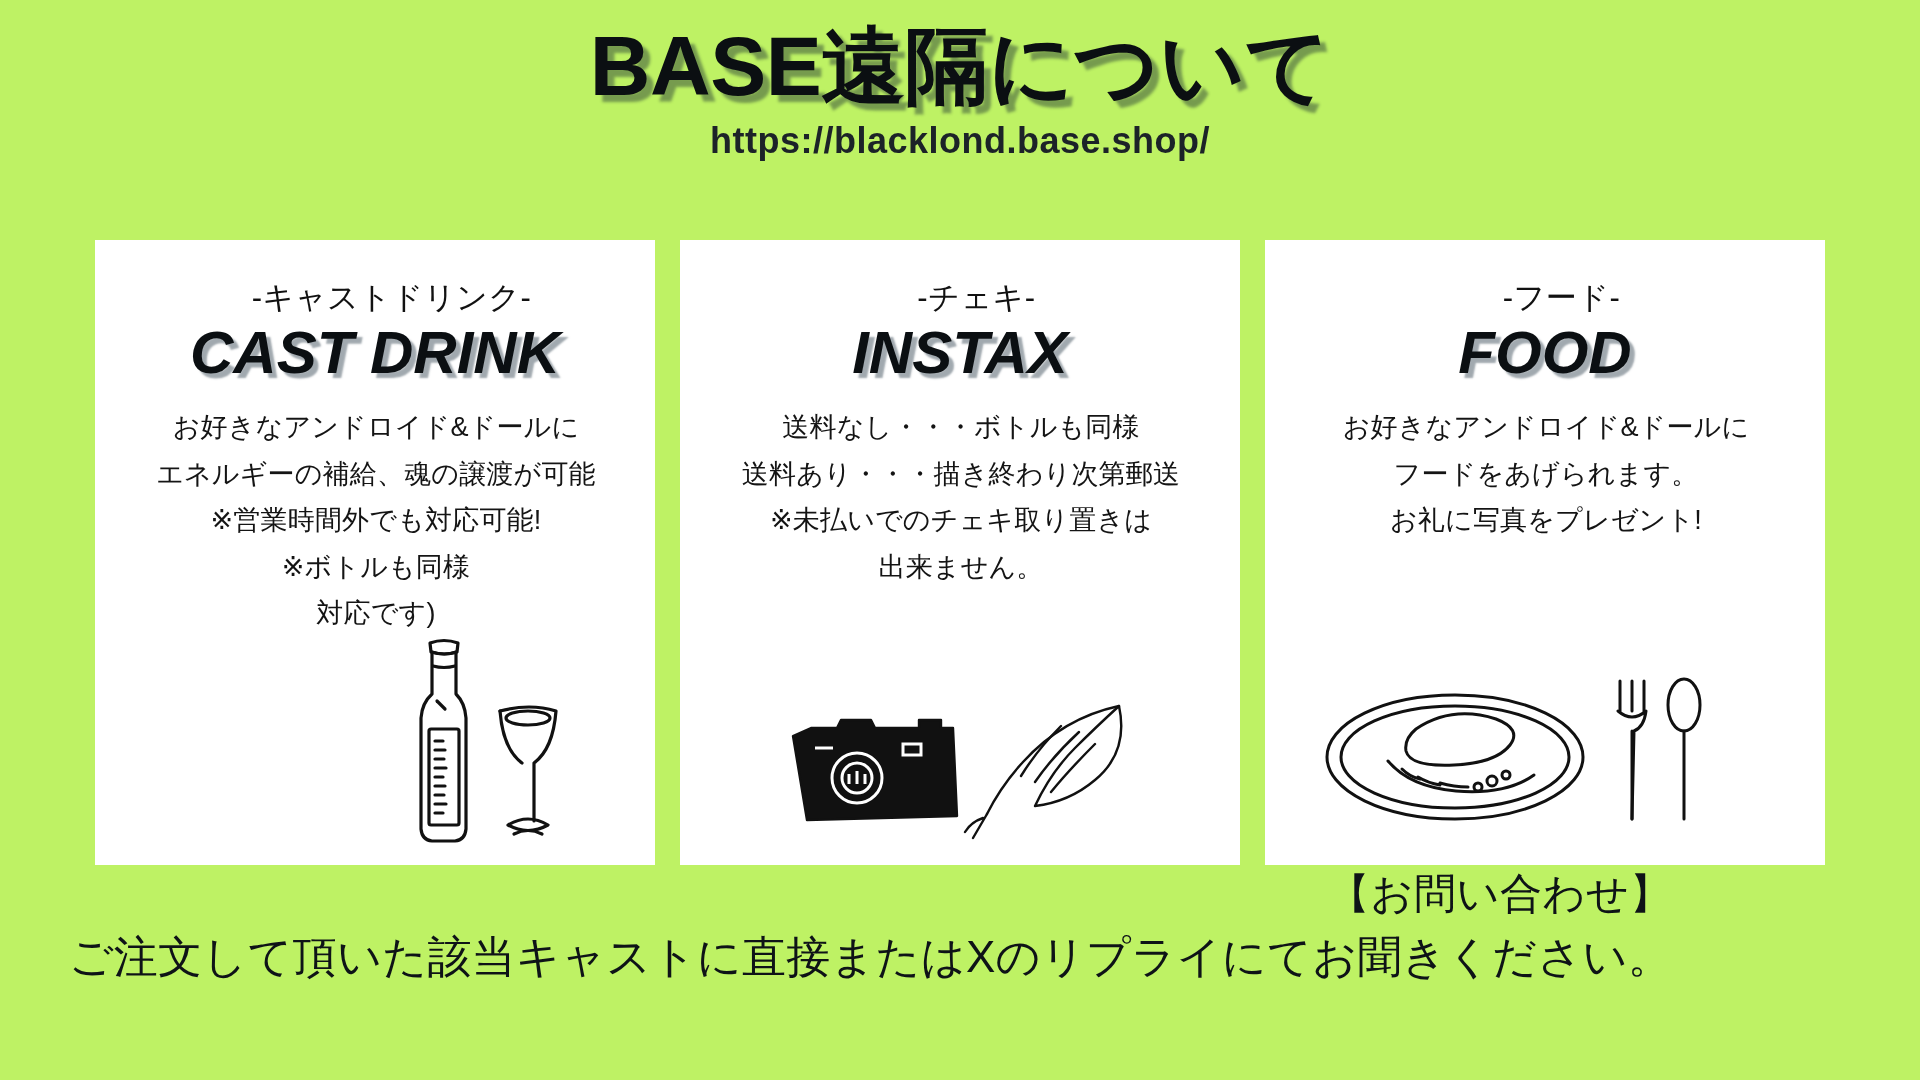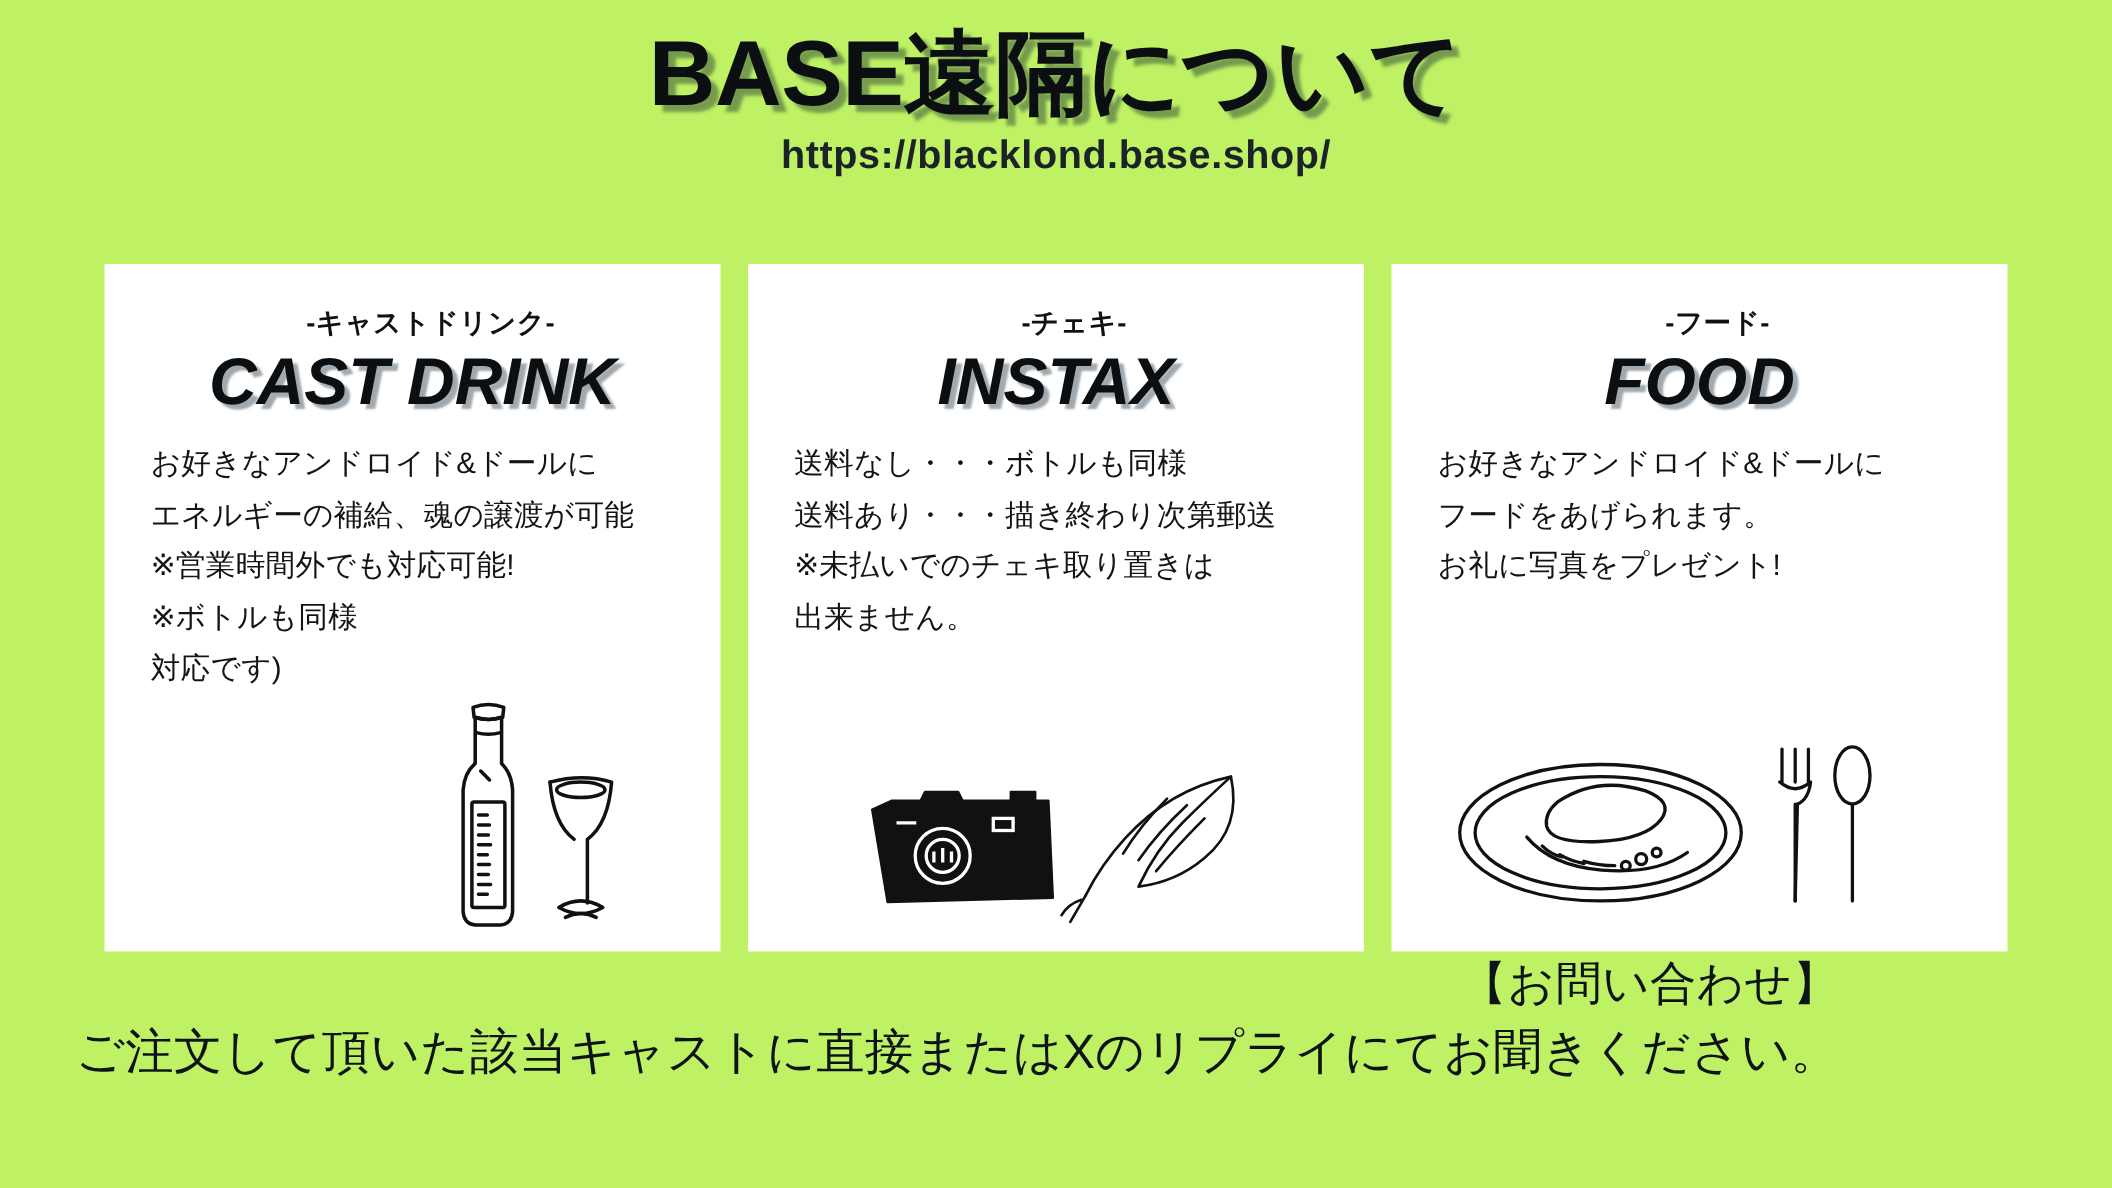--- a/index.html
+++ b/index.html
@@ -62,22 +62,22 @@
     height: 625px;
     background: #ffffff;
     box-sizing: border-box;
     overflow: hidden;
   }
   .card-head {
     text-align: center;
     padding-top: 42px;
   }
   .card-kicker {
-    font-size: 25px;
-    font-weight: bold;
+    font-size: 31px;
+    font-weight: normal;
     letter-spacing: 0.5px;
     color: #111;
     line-height: 1;
     padding-left: 33px;
   }
   .card-title {
     margin-top: 6px;
     font-size: 60px;
     font-weight: bold;
     letter-spacing: 0px;
@@ -89,20 +89,21 @@
   .card-body {
     margin-top: 18px;
     padding: 0 40px 0 42px;
     font-size: 27px;
     line-height: 1.72;
     color: #141414;
     letter-spacing: 0.2px;
   }
   .card-body .line {
     white-space: nowrap;
+    text-align: center;
   }
   .card-art {
     position: absolute;
     pointer-events: none;
   }
 
   
   #art-drink { right: 48px; bottom: 6px; width: 240px; height: 230px; }
   #art-instax { left: 105px; bottom: 20px; width: 350px; height: 145px; }
   #art-food { left: 55px; bottom: 38px; width: 390px; height: 150px; }

